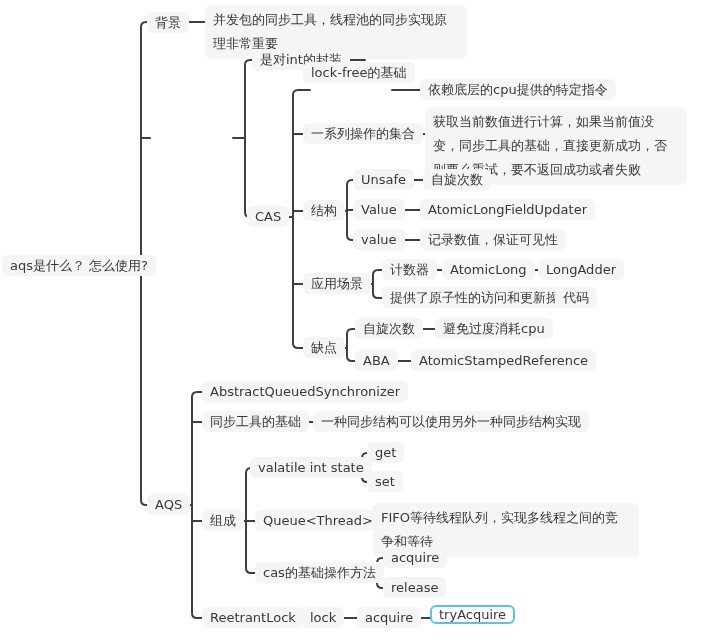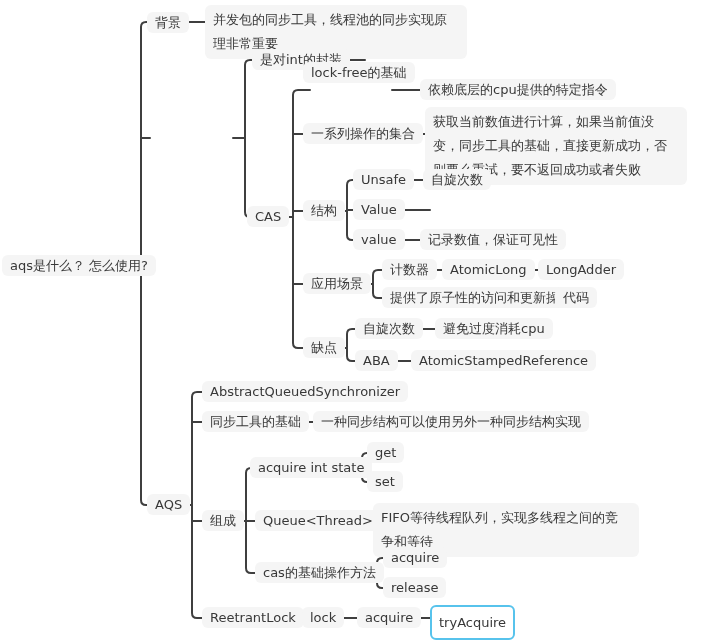--- a/index.html
+++ b/index.html
@@ -16,21 +16,21 @@
     position:absolute;z-index:2;
     background:#f5f5f5;border-radius:6px;
     padding:3px 8px;
     font-size:13px;line-height:15px;
     color:#383838;white-space:nowrap;
     box-sizing:content-box;
   }
   .node.wrap{white-space:normal;line-height:24px;}
   .node.selected{
     background:#ffffff;border:2px solid #57c3ec;
-    padding:8px 7px;border-radius:6px;
+    padding:0 7px;border-radius:6px;
   }
 </style>
 </head>
 <body>
 
 <div id="canvas">
 
   <svg class="edges" width="705" height="642">
 
     <path d="M112,266 H141"></path>
@@ -102,20 +102,21 @@
   <div class="node" style="left:247px;top:206px">CAS</div>
   <div class="node" style="left:303px;top:62px">lock-free的基础</div>
   <div class="node" style="left:420px;top:79px">依赖底层的cpu提供的特定指令</div>
   <div class="node" style="left:303px;top:123px">一系列操作的集合</div>
   <div class="node wrap" style="left:425px;top:107px;width:246px">获取当前数值进行计算，如果当前值没变，同步工具的基础，直接更新成功，否则要么重试，要不返回成功或者失败</div>
 
   <div class="node" style="left:303px;top:200px">结构</div>
   <div class="node" style="left:353px;top:169px">Unsafe</div>
   <div class="node" style="left:423px;top:169px">自旋次数</div>
   <div class="node" style="left:353px;top:199px">Value</div>
+  <div class="node" style="left:420px;top:199px">AtomicLongFieldUpdater</div>
   <div class="node" style="left:353px;top:229px">value</div>
   <div class="node" style="left:420px;top:229px">记录数值，保证可见性</div>
 
   <div class="node" style="left:303px;top:273px">应用场景</div>
   <div class="node" style="left:382px;top:259px">计数器</div>
   <div class="node" style="left:442px;top:259px">AtomicLong</div>
   <div class="node" style="left:538px;top:259px">LongAdder</div>
   <div class="node" style="left:382px;top:287px">提供了原子性的访问和更新操作</div>
   <div class="node" style="left:555px;top:287px">代码</div>
 
@@ -124,21 +125,21 @@
   <div class="node" style="left:435px;top:318px">避免过度消耗cpu</div>
   <div class="node" style="left:355px;top:350px">ABA</div>
   <div class="node" style="left:411px;top:350px">AtomicStampedReference</div>
 
   <div class="node" style="left:147px;top:494px">AQS</div>
   <div class="node" style="left:202px;top:381px">AbstractQueuedSynchronizer</div>
   <div class="node" style="left:202px;top:411px">同步工具的基础</div>
   <div class="node" style="left:313px;top:411px">一种同步结构可以使用另外一种同步结构实现</div>
 
   <div class="node" style="left:202px;top:510px">组成</div>
-  <div class="node" style="left:250px;top:457px">acquire int state</div>
+  <div class="node" style="left:250px;top:457px">valatile int state</div>
   <div class="node" style="left:367px;top:442px">get</div>
   <div class="node" style="left:367px;top:471px">set</div>
   <div class="node" style="left:255px;top:510px">Queue&lt;Thread&gt;</div>
   <div class="node wrap" style="left:373px;top:503px;width:250px">FIFO等待线程队列，实现多线程之间的竞争和等待</div>
   <div class="node" style="left:255px;top:562px">cas的基础操作方法</div>
   <div class="node" style="left:383px;top:547px">acquire</div>
   <div class="node" style="left:383px;top:577px">release</div>
 
   <div class="node" style="left:202px;top:607px">ReetrantLock</div>
   <div class="node" style="left:302px;top:607px">lock</div>

